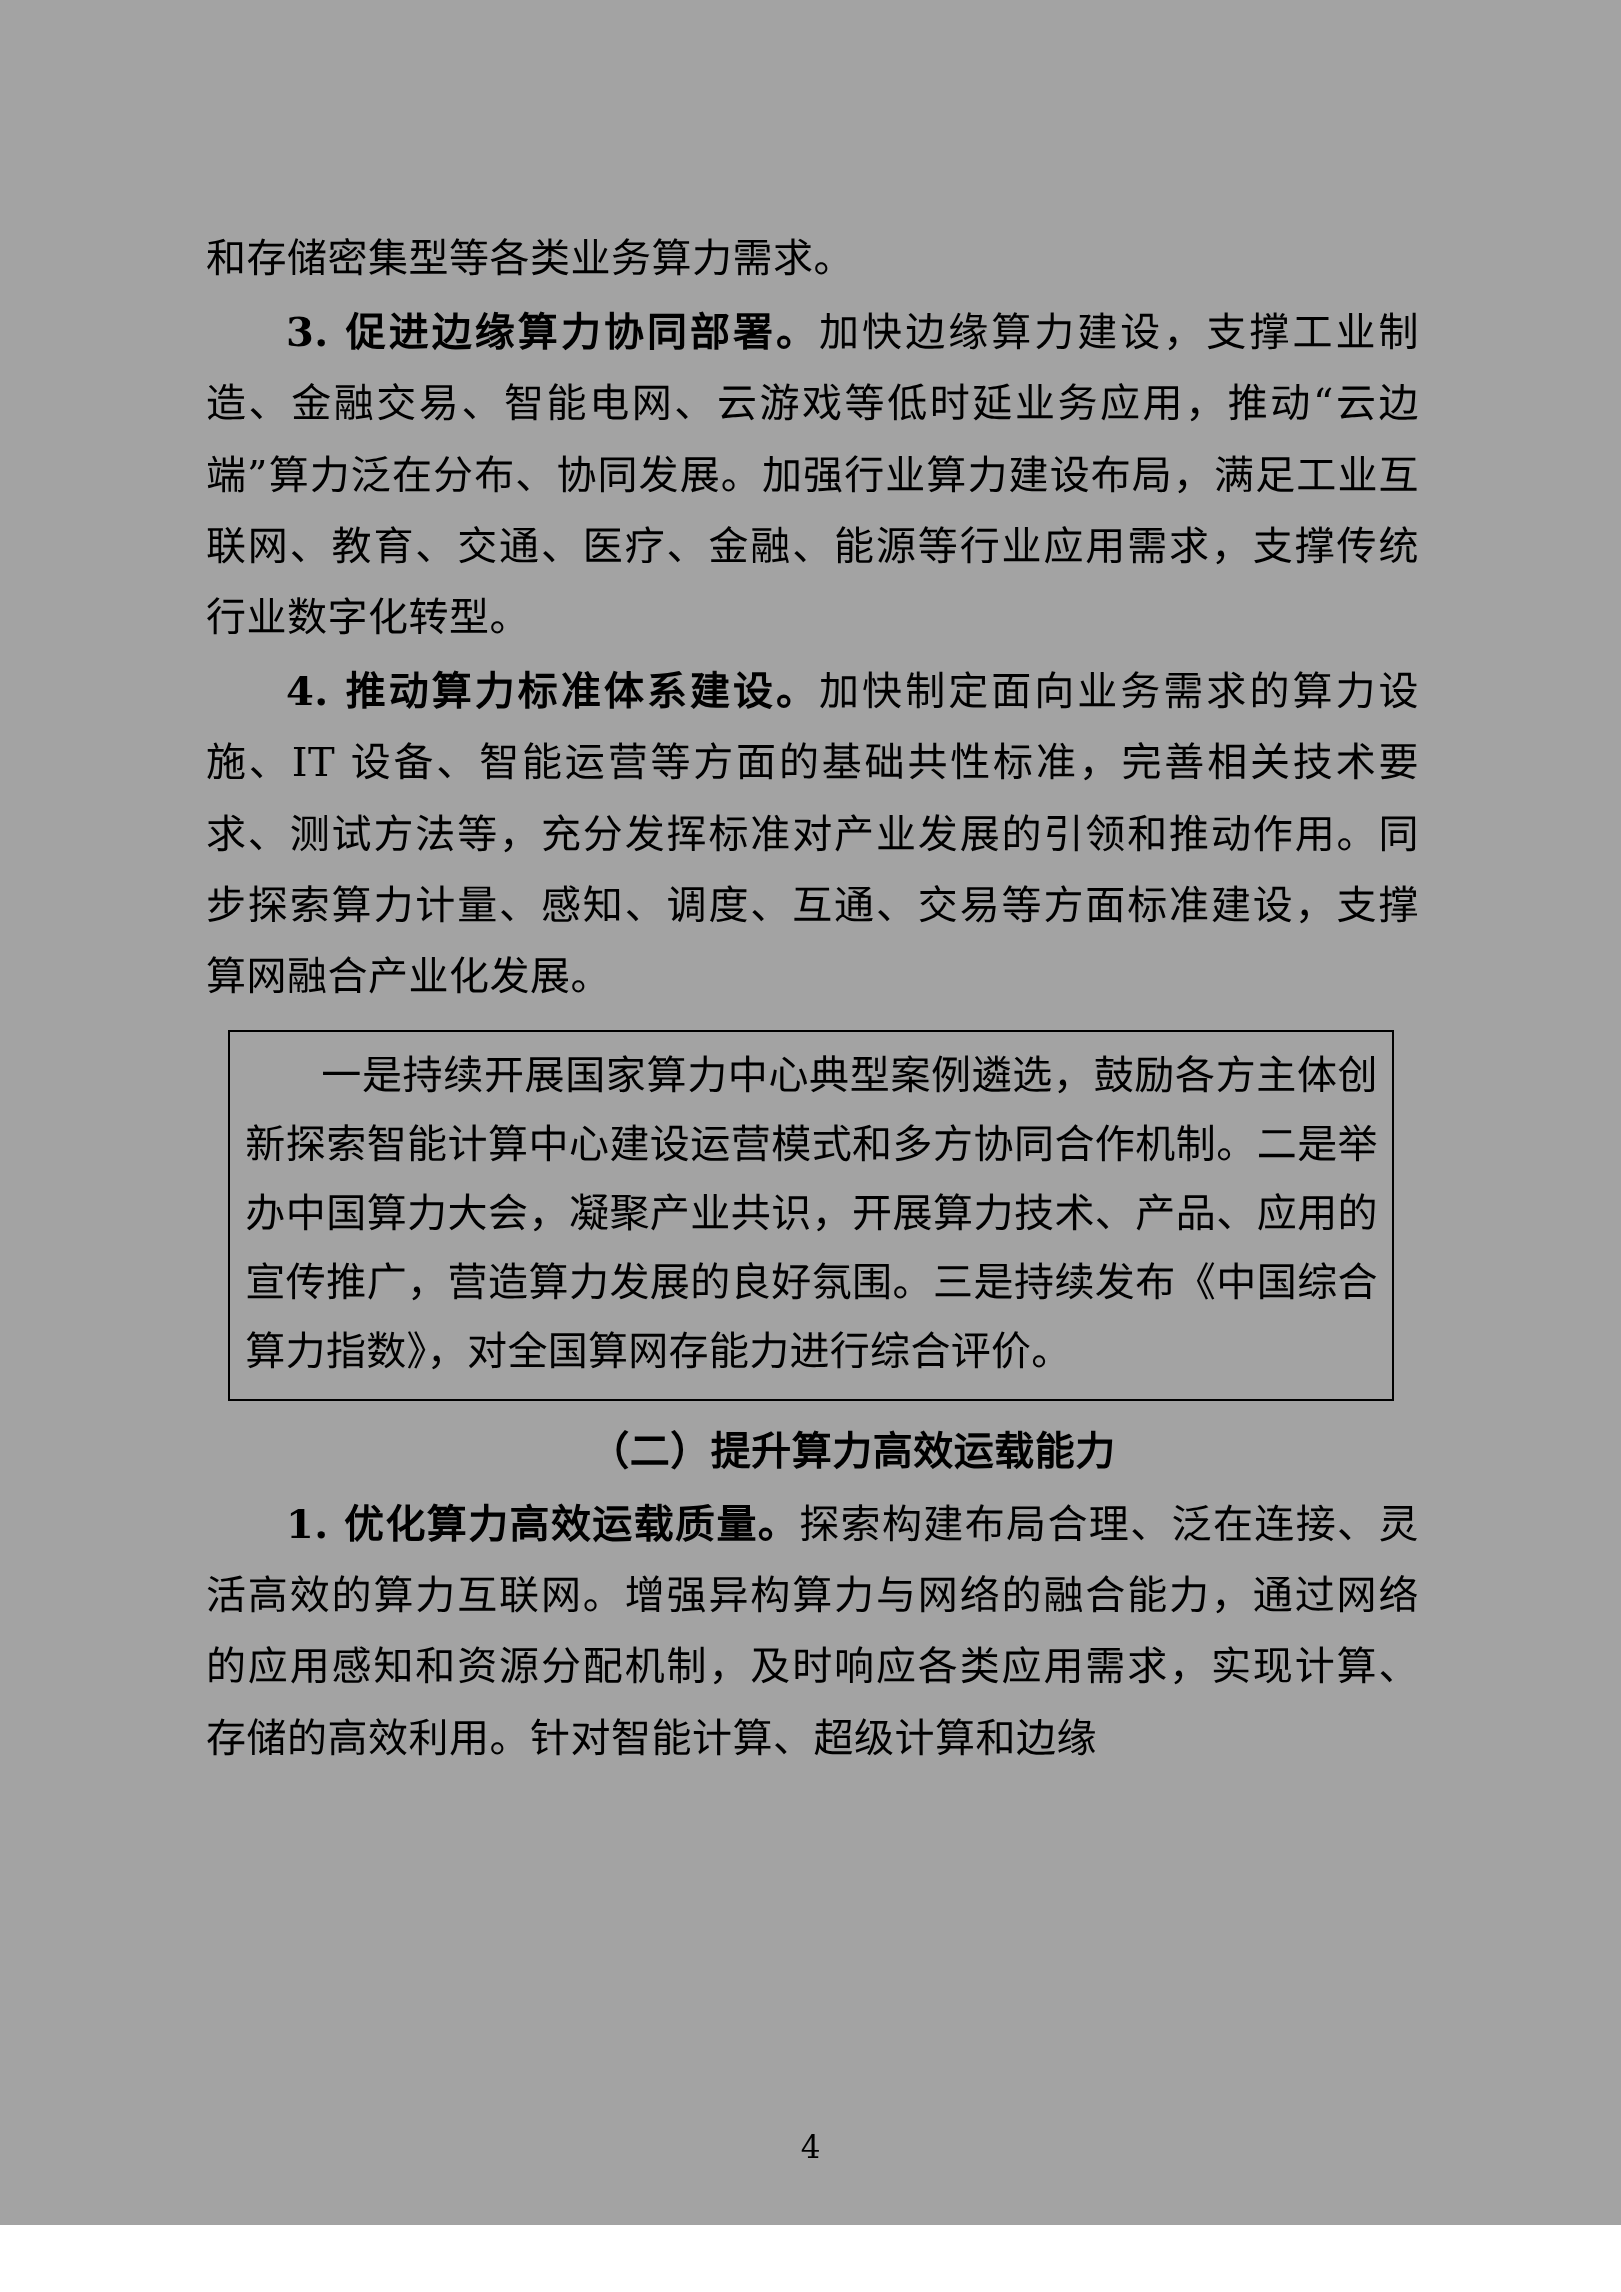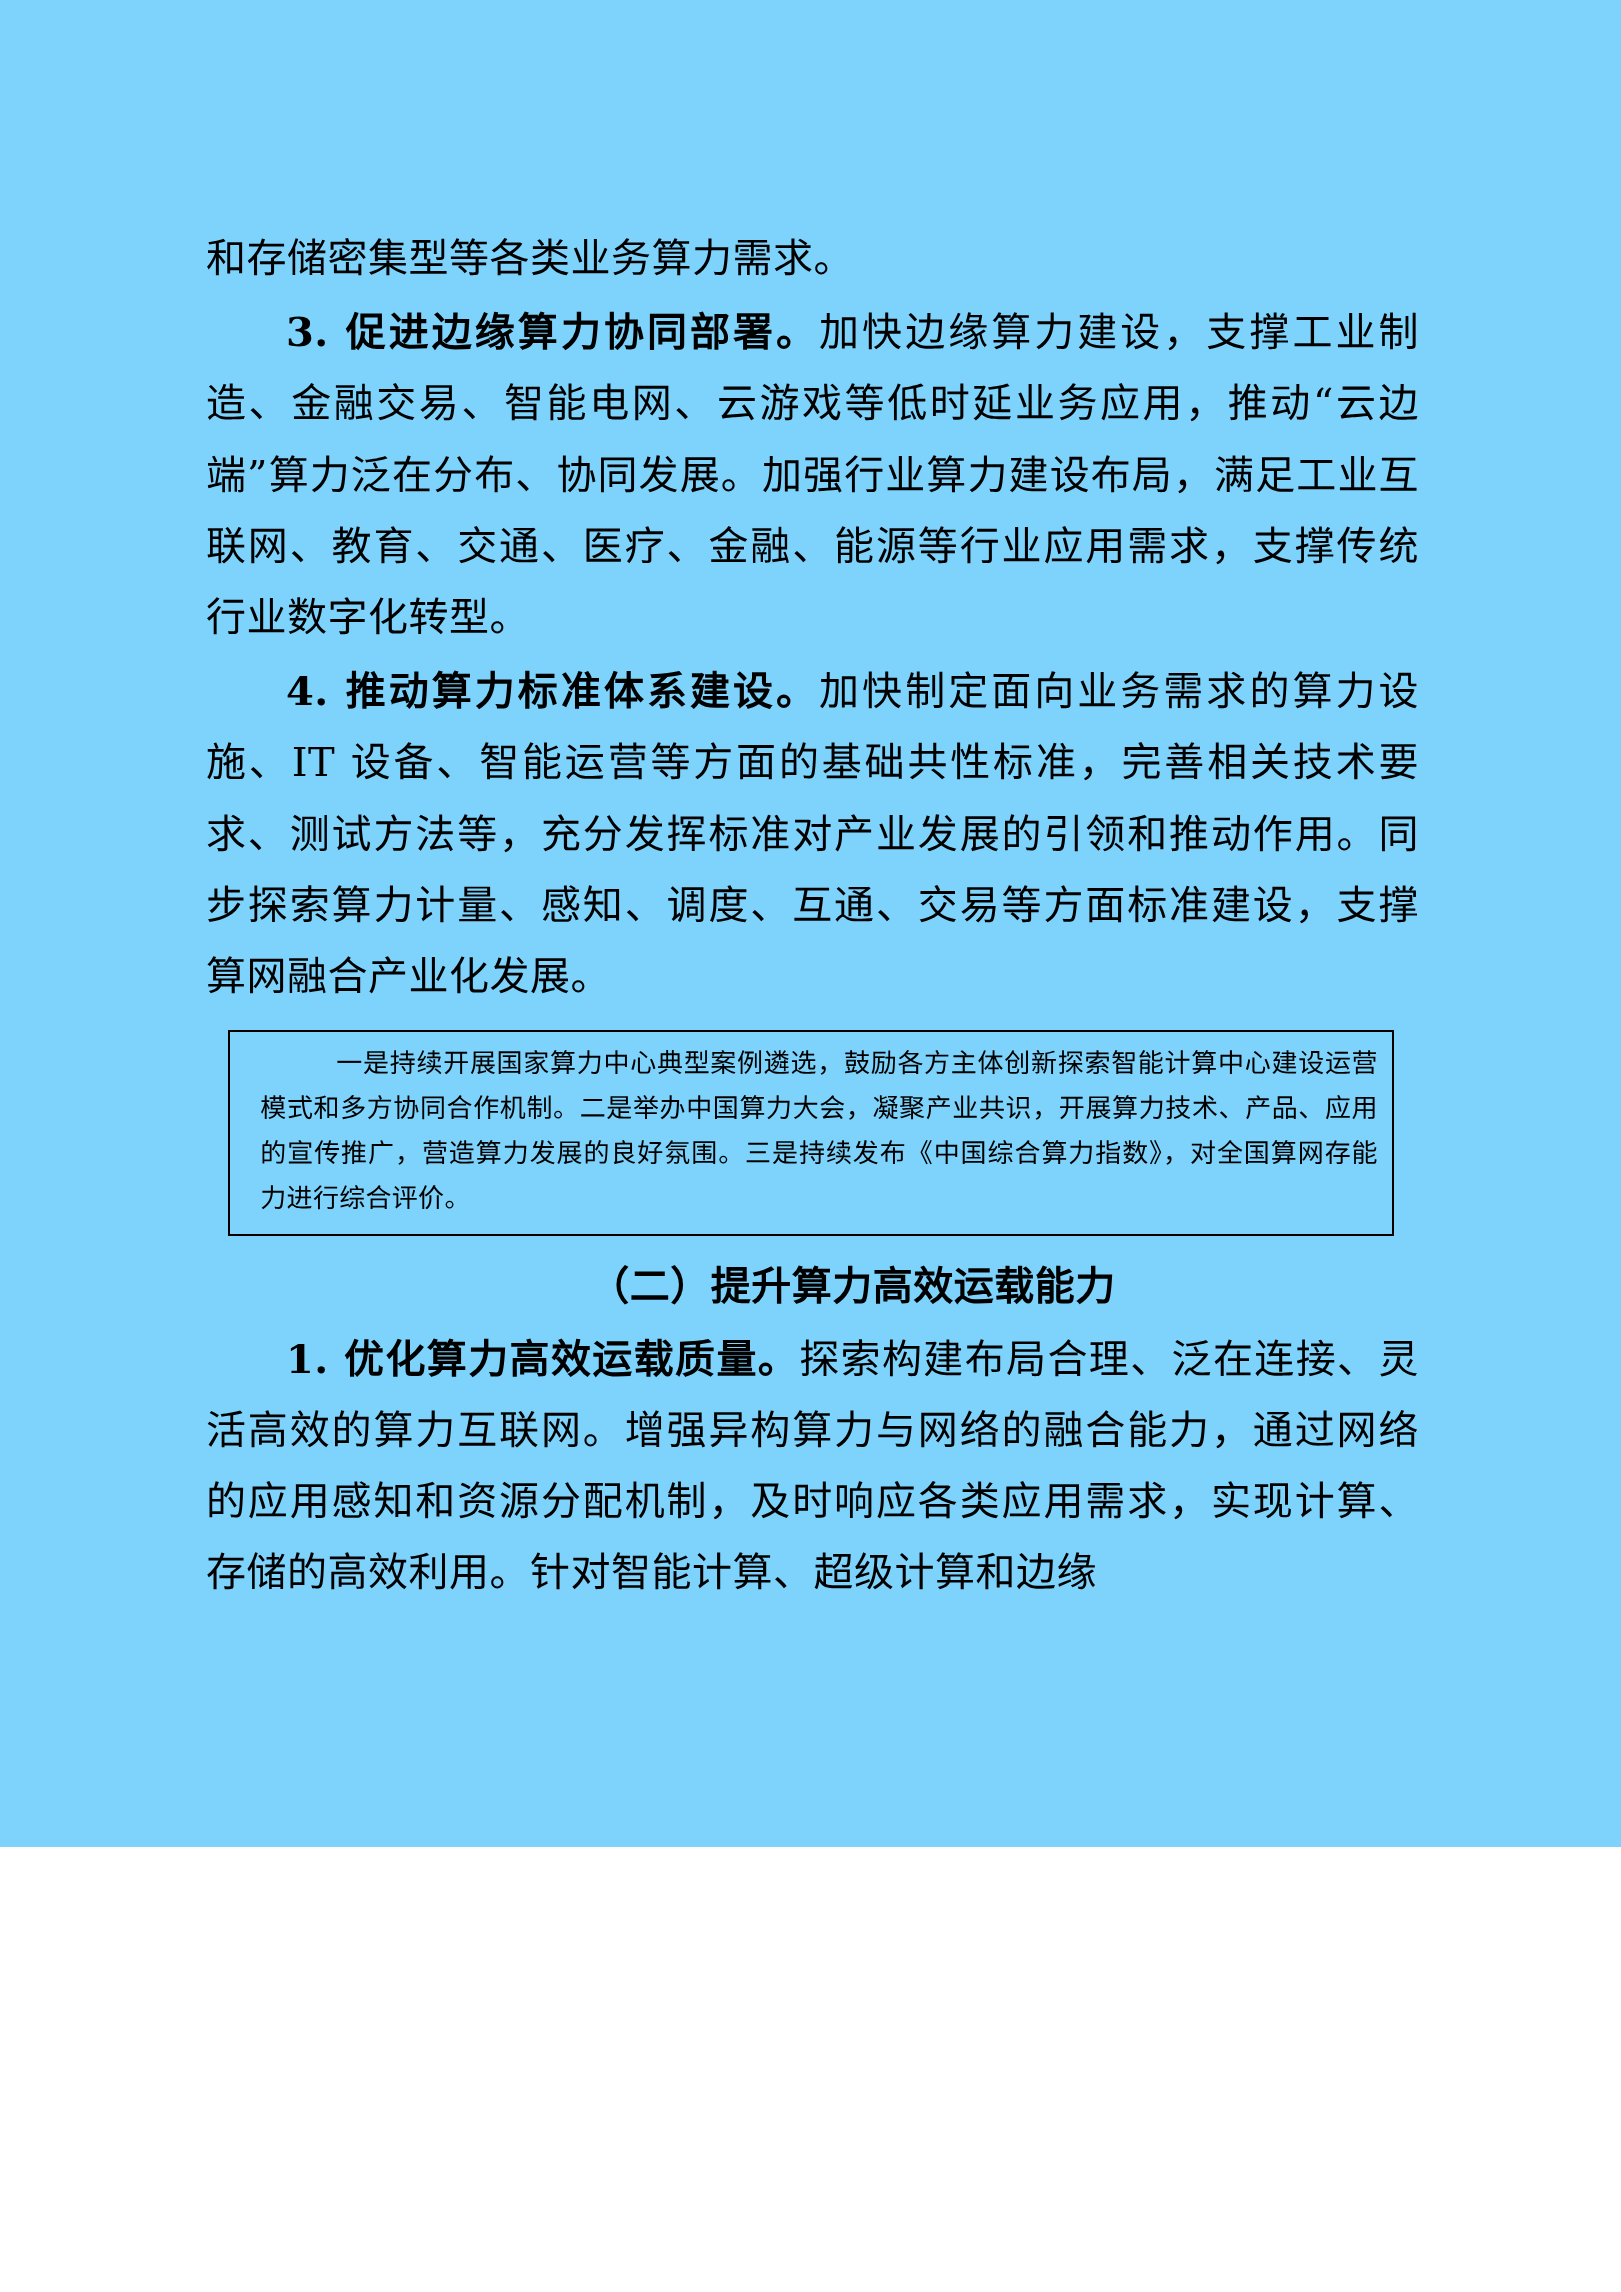--- a/index.html
+++ b/index.html
@@ -3,22 +3,22 @@
 <meta charset="utf-8">
 <style>
   html, body {
     margin: 0;
     padding: 0;
     background: #ffffff;
   }
   .page {
     position: relative;
     width: 1621px;
-    height: 1847px;
-    background: #7dd3fc;
+    height: 2225px;
+    background: #a3a3a3;
     box-sizing: border-box;
     font-family: "DejaVu Serif", "Liberation Serif", serif;
     color: #000000;
     overflow: hidden;
   }
   .content {
     position: absolute;
     left: 206px;
     top: 223px;
     width: 1213px;
@@ -54,28 +54,27 @@
   }
   .box-title {
     text-align: center;
     font-size: 39px;
     font-weight: bold;
     padding: 11.8px 0 9.8px 0;
     border-bottom: 2px solid #000000;
     letter-spacing: 1px;
   }
   .box-body {
-    font-size: 26px;
+    font-size: 40px;
     line-height: 1.72;
     text-align: justify;
     text-justify: inter-ideograph;
     text-indent: 76px;
     padding: 9.8px 13.7px 13.7px 15.7px;
     letter-spacing: 0.3px;
-    margin-left: 15px;
   }
   .page-number {
     position: absolute;
     left: 0;
     right: 0;
     top: 2129px;
     text-align: center;
     font-size: 31px;
     font-family: "DejaVu Serif", "Liberation Serif", serif;
   }

